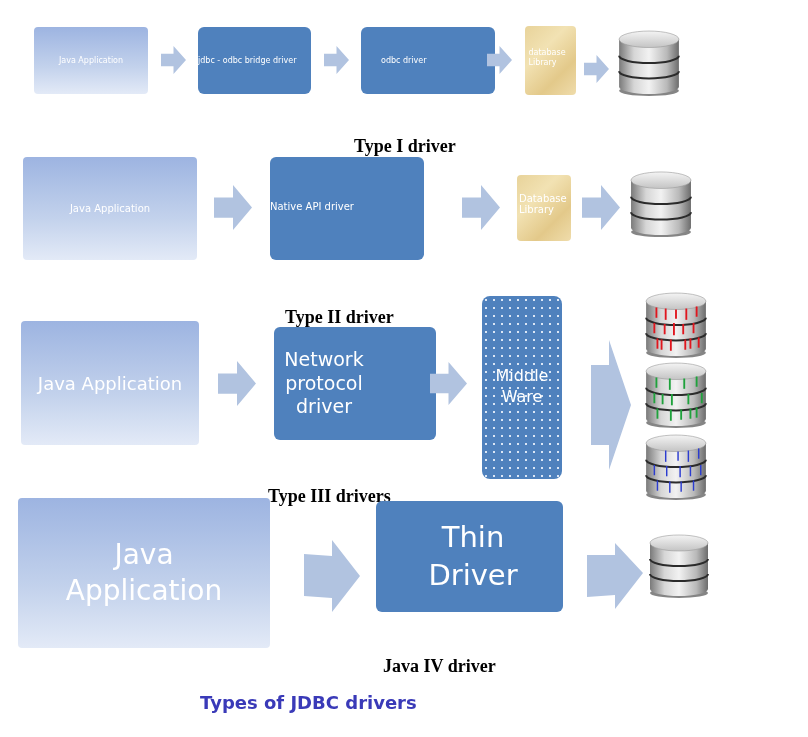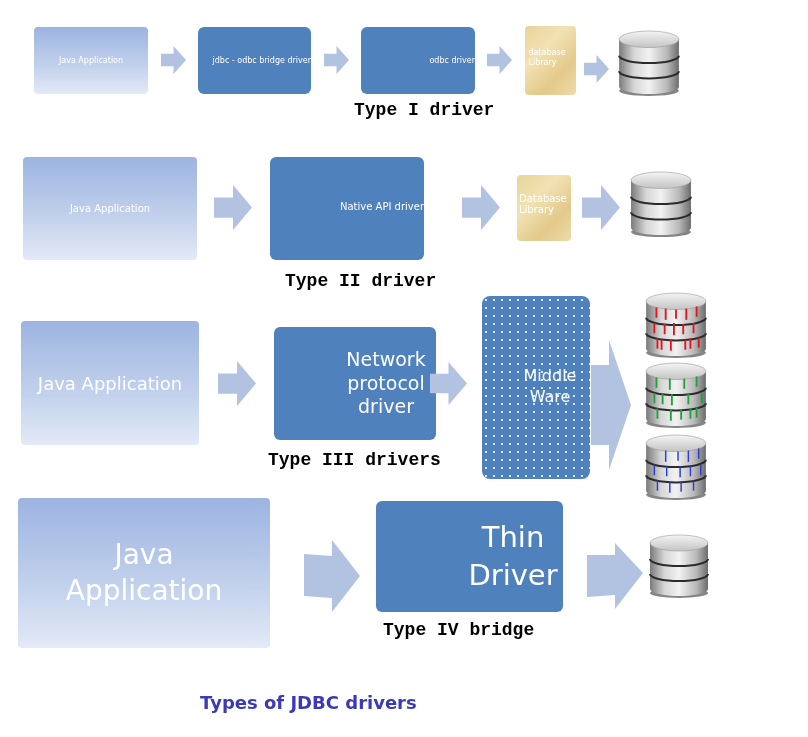--- a/index.html
+++ b/index.html
@@ -1,22 +1,22 @@
 <!DOCTYPE html>
 <html><head>
 <meta charset="utf-8">
 <style>
   html, body { margin:0; padding:0; background:#ffffff; }
   body { width:808px; height:737px; position:relative; overflow:hidden; font-family:"DejaVu Sans", sans-serif; }
   .abs { position:absolute; }
   .app-box { border-radius:4px; background:linear-gradient(to bottom,#9db4e1 0%,#c3d2ec 60%,#e3eaf7 100%); color:#ffffff; display:flex; align-items:center; justify-content:center; text-align:center; }
-  .drv-box { border-radius:6px; background:#4f81bd; color:#ffffff; display:flex; align-items:center; justify-content:flex-end; text-align:center; }
+  .drv-box { border-radius:6px; background:#4f81bd; color:#ffffff; display:flex; align-items:center; justify-content:flex-start; text-align:center; }
   .lib-box { border-radius:4px; background:linear-gradient(135deg,#e8d39a 0%,#f2e2b3 35%,#e3c98a 70%,#efdcab 100%); color:#ffffff; display:flex; align-items:center; justify-content:center; text-align:left; line-height:1.15; }
-  .mw-box { border-radius:8px; background-color:#4f81bd; background-image:radial-gradient(#dbe6f5 1px, transparent 1.3px); background-size:8px 8px; color:#ffffff; display:flex; align-items:flex-start; justify-content:center; text-align:center;padding-left:28px; }
-  .label { font-weight:bold; color:#000; font-family:Liberation Mono, monospace; white-space:nowrap; }
+  .mw-box { border-radius:8px; background-color:#4f81bd; background-image:radial-gradient(#dbe6f5 1px, transparent 1.3px); background-size:8px 8px; color:#ffffff; display:flex; align-items:flex-start; justify-content:center; text-align:center; }
+  .label { font-weight:bold; color:#000; font-family:Liberation Serif, serif; white-space:nowrap;margin-top:36px; }
   .arrow svg { display:block; }
   .footer { color:#3a3ab8; font-weight:bold; font-family:"DejaVu Sans", sans-serif; white-space:nowrap; }
   .db svg { display:block; }
 </style>
 </head>
 <body>
 
 <svg width="0" height="0" style="position:absolute">
   <defs>
     <linearGradient id="dbbody" x1="0" x2="1" y1="0" y2="0">
@@ -52,21 +52,21 @@
     </svg>
   </div>
 <div class="abs drv-box" style="left:198px;top:27px;width:113px;height:67px;font-size:8px;">
   <span>jdbc - odbc bridge driver</span>
 </div>
 <div class="abs arrow" style="left:324px;top:46px;">
     <svg width="25" height="28">
       <use href="#arrowsym" width="25" height="28"></use>
     </svg>
   </div>
-<div class="abs drv-box" style="left:361px;top:27px;width:114px;height:67px;font-size:8px;">
+<div class="abs drv-box" style="left:361px;top:27px;width:114px;height:67px;font-size:8px;padding-left:20px;">
   <span>odbc driver</span>
 </div>
 <div class="abs arrow" style="left:487px;top:46px;">
     <svg width="25" height="28">
       <use href="#arrowsym" width="25" height="28"></use>
     </svg>
   </div>
 <div class="abs lib-box" style="left:525px;top:26px;width:51px;height:69px;font-size:8px;">
   <span style="width:44px;margin-top:-6px;">database Library</span>
 </div>
@@ -205,27 +205,27 @@
 
 <div class="abs app-box" style="left:18px;top:498px;width:252px;height:150px;font-size:28px;line-height:1.3;">
   <span style="width:190px;">Java Application</span>
 </div>
 <div class="abs arrow" style="left:304px;top:540px;">
   <svg width="56" height="72" viewBox="0 0 56 72">
       <path d="M0,14 L28,16 L28,0 L56,36 L28,72 L28,58 L0,56 Z" fill="#b1c3e0"></path>
     </svg>
 </div>
 <div class="abs drv-box" style="left:376px;top:501px;width:187px;height:111px;font-size:29px;line-height:1.3;">
-  <span style="width:100px;">Thin Driver</span>
+  <span style="width:100px;margin-left:47px;">Thin Driver</span>
 </div>
 <div class="abs arrow" style="left:587px;top:543px;">
   <svg width="56" height="66" viewBox="0 0 56 66">
       <path d="M0,12 L28,12 L28,0 L56,30 L28,66 L28,52 L0,54 Z" fill="#b1c3e0"></path>
     </svg>
 </div>
 <div class="abs db" style="left:649px;top:531px;">
     <svg width="60" height="70">
       <use href="#dbsym" width="60" height="70"></use>
     </svg>
   </div>
-<div class="abs label" style="left:383px;top:620px;font-size:18px;">Type IV bridge</div>
+<div class="abs label" style="left:383px;top:620px;font-size:18px;">Java IV driver</div>
 
 <div class="abs footer" style="left:200px;top:692px;font-size:18px;text-align:right;">Types of JDBC drivers</div>
 
 </body></html>

